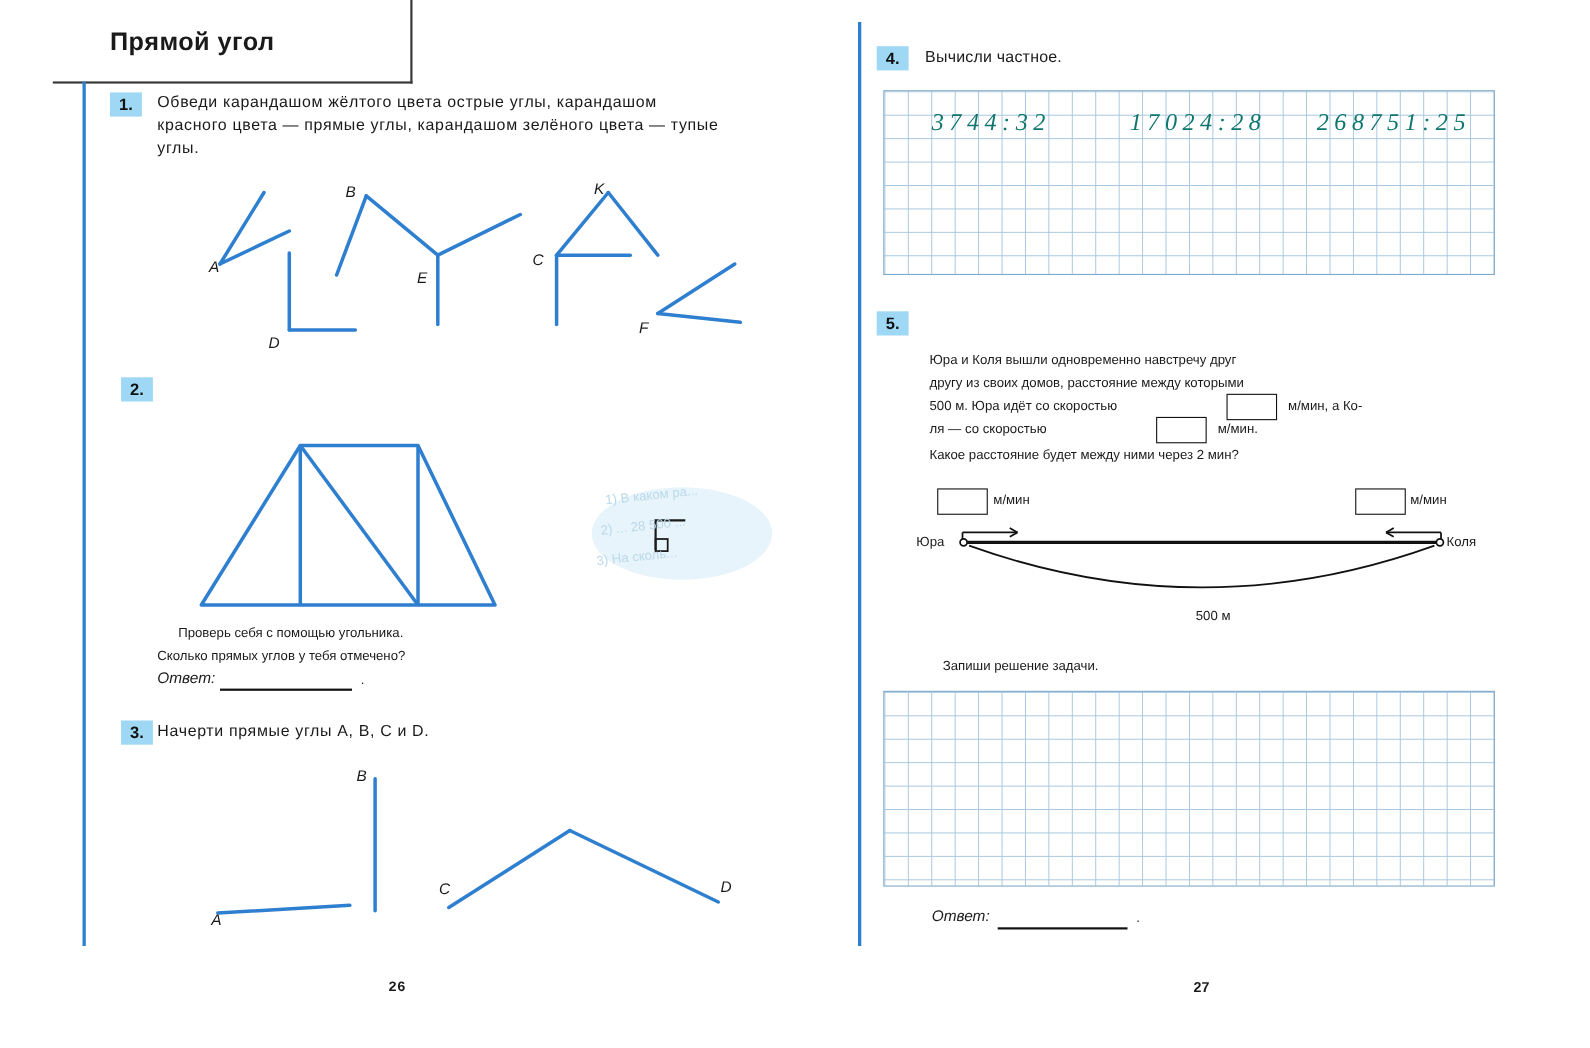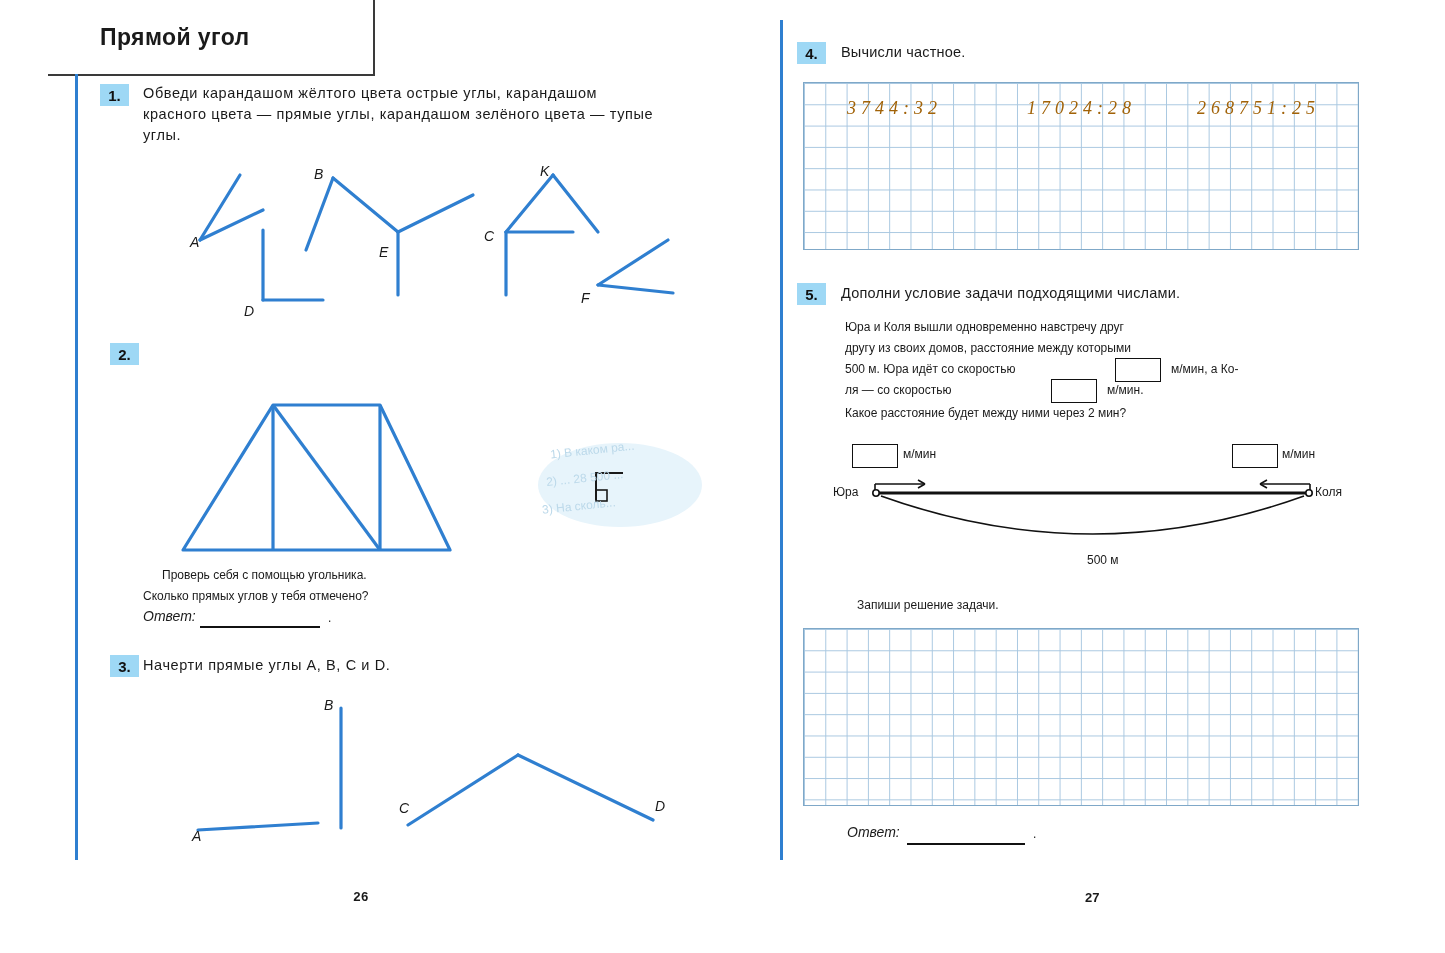--- a/index.html
+++ b/index.html
@@ -53,21 +53,21 @@
     position:absolute;
     background-image:
       linear-gradient(to right, #a8c7e0 1px, transparent 1px),
       linear-gradient(to bottom, #a8c7e0 1px, transparent 1px);
     background-size:21.3px 21.3px;
     border:1px solid #7fa8c8;
     box-sizing:border-box;
   }
   .hand{
     position:absolute;font-family:"Liberation Serif", serif;
-    font-style:italic;font-size:18px;color:#a16207;letter-spacing:5px;
+    font-style:italic;font-size:22px;color:#0f766e;letter-spacing:5px;
   }
 
   .ansbox{
     position:absolute;border:1.5px solid #111;background:#fff;
   }
   .stamp{
     position:absolute;color:#bcd9ea;font-size:12px;line-height:16px;
     transform:rotate(-6deg);
   }
   svg{position:absolute;left:0;top:0;overflow:visible;}
@@ -171,21 +171,20 @@
 
     <div class="num-badge" style="left:12px;top:42px;">4.</div>
     <div class="task-text" style="left:56px;top:42px;">Вычисли  частное.</div>
 
     <div class="grid" style="left:18px;top:82px;width:556px;height:168px;"></div>
     <div class="hand" style="left:62px;top:98px;">3744:32</div>
     <div class="hand" style="left:242px;top:98px;">17024:28</div>
     <div class="hand" style="left:412px;top:98px;">268751:25</div>
 
     <div class="num-badge" style="left:12px;top:283px;">5.</div>
-    <div class="task-text" style="left:56px;top:283px;">Дополни  условие  задачи  подходящими  числами.</div>
 
     <div class="plain" style="left:60px;top:317px;">Юра  и  Коля  вышли  одновременно  навстречу  друг</div>
     <div class="plain" style="left:60px;top:338px;">другу  из  своих  домов,  расстояние  между  которыми</div>
     <div class="plain" style="left:60px;top:359px;">500 м.  Юра  идёт  со  скоростью</div>
     <div class="ansbox" style="left:330px;top:358px;width:44px;height:22px;"></div>
     <div class="plain" style="left:386px;top:359px;">м/мин,  а  Ко-</div>
     <div class="plain" style="left:60px;top:380px;">ля  —  со  скоростью</div>
     <div class="ansbox" style="left:266px;top:379px;width:44px;height:22px;"></div>
     <div class="plain" style="left:322px;top:380px;">м/мин.</div>
     <div class="plain" style="left:60px;top:403px;">Какое  расстояние  будет  между  ними  через  2 мин?</div>

